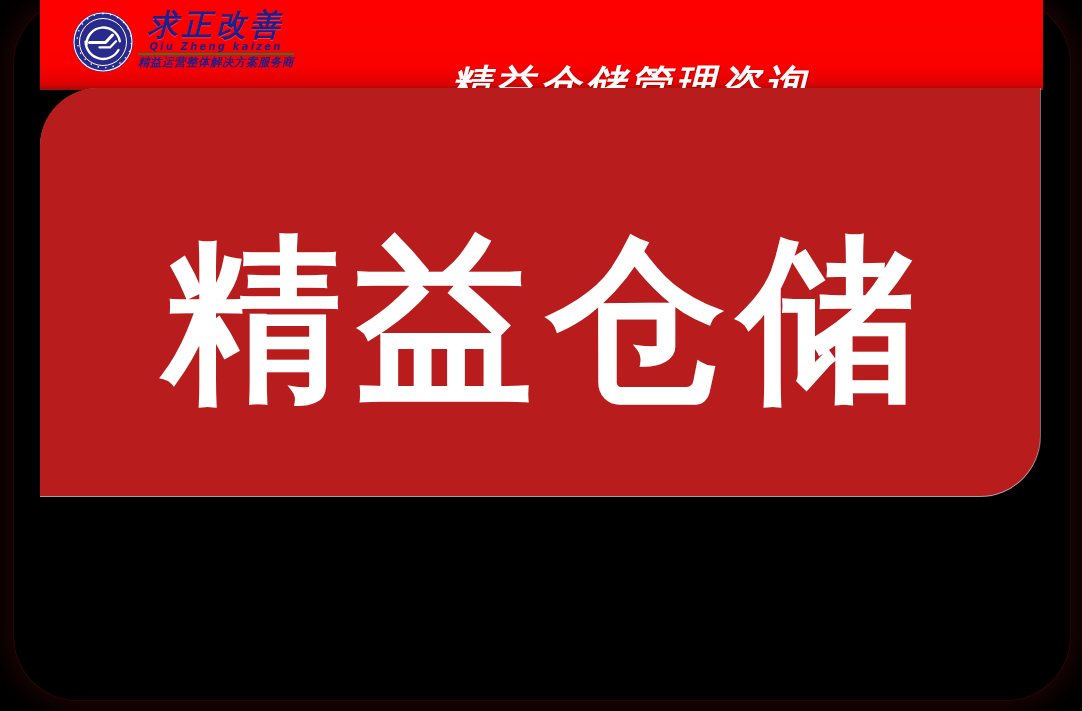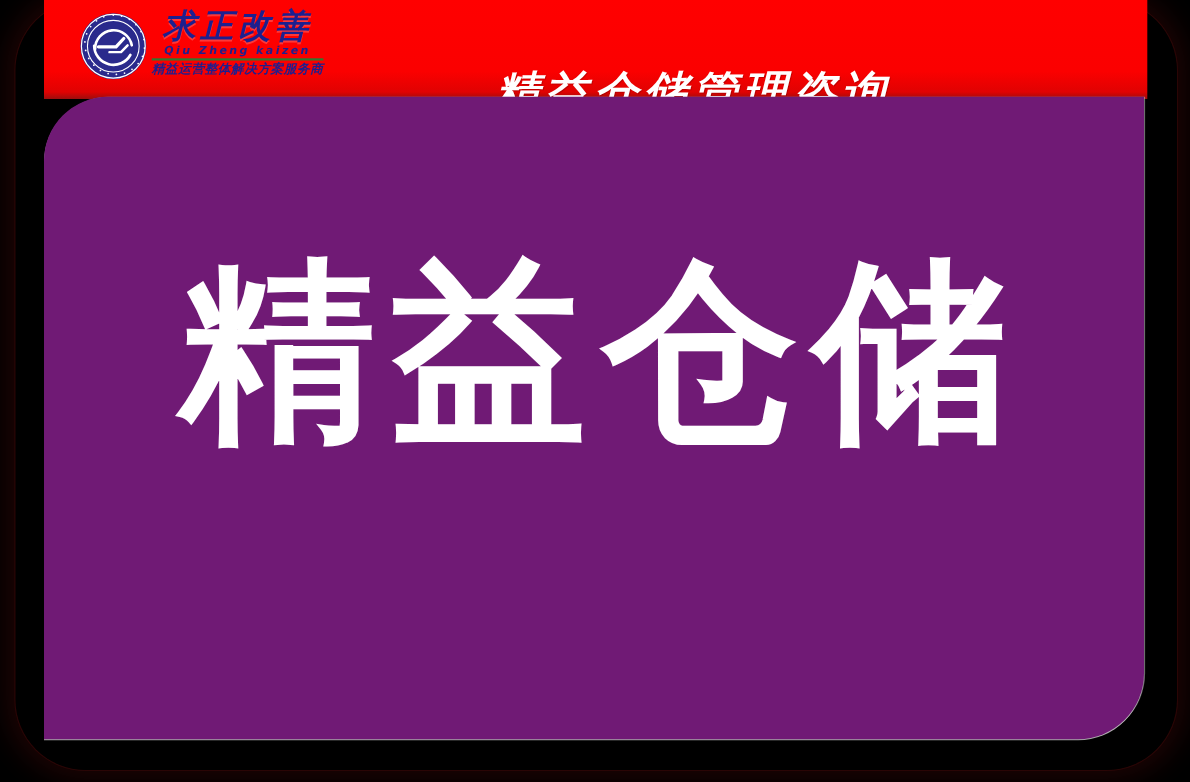--- a/index.html
+++ b/index.html
@@ -127,22 +127,22 @@
     text-shadow: 1px 1px 0 rgba(120,0,0,0.35);
     margin-top: 41px;
   }
 
   
   .content-panel {
     position: absolute;
     left: 40px;
     top: 88px;
     width: 1000px;
-    height: 584px;
-    background: #701a75;
+    height: 408px;
+    background: #b91c1c;
     border-radius: 58px 0 60px 0;
     box-shadow: 0 1px 0 0 rgba(215,215,215,0.75),
                 1px 0 0 0 rgba(200,200,200,0.55);
   }
 
   .panel-title {
     position: absolute;
     left: 0;
     top: 132px;
     width: 1000px;

